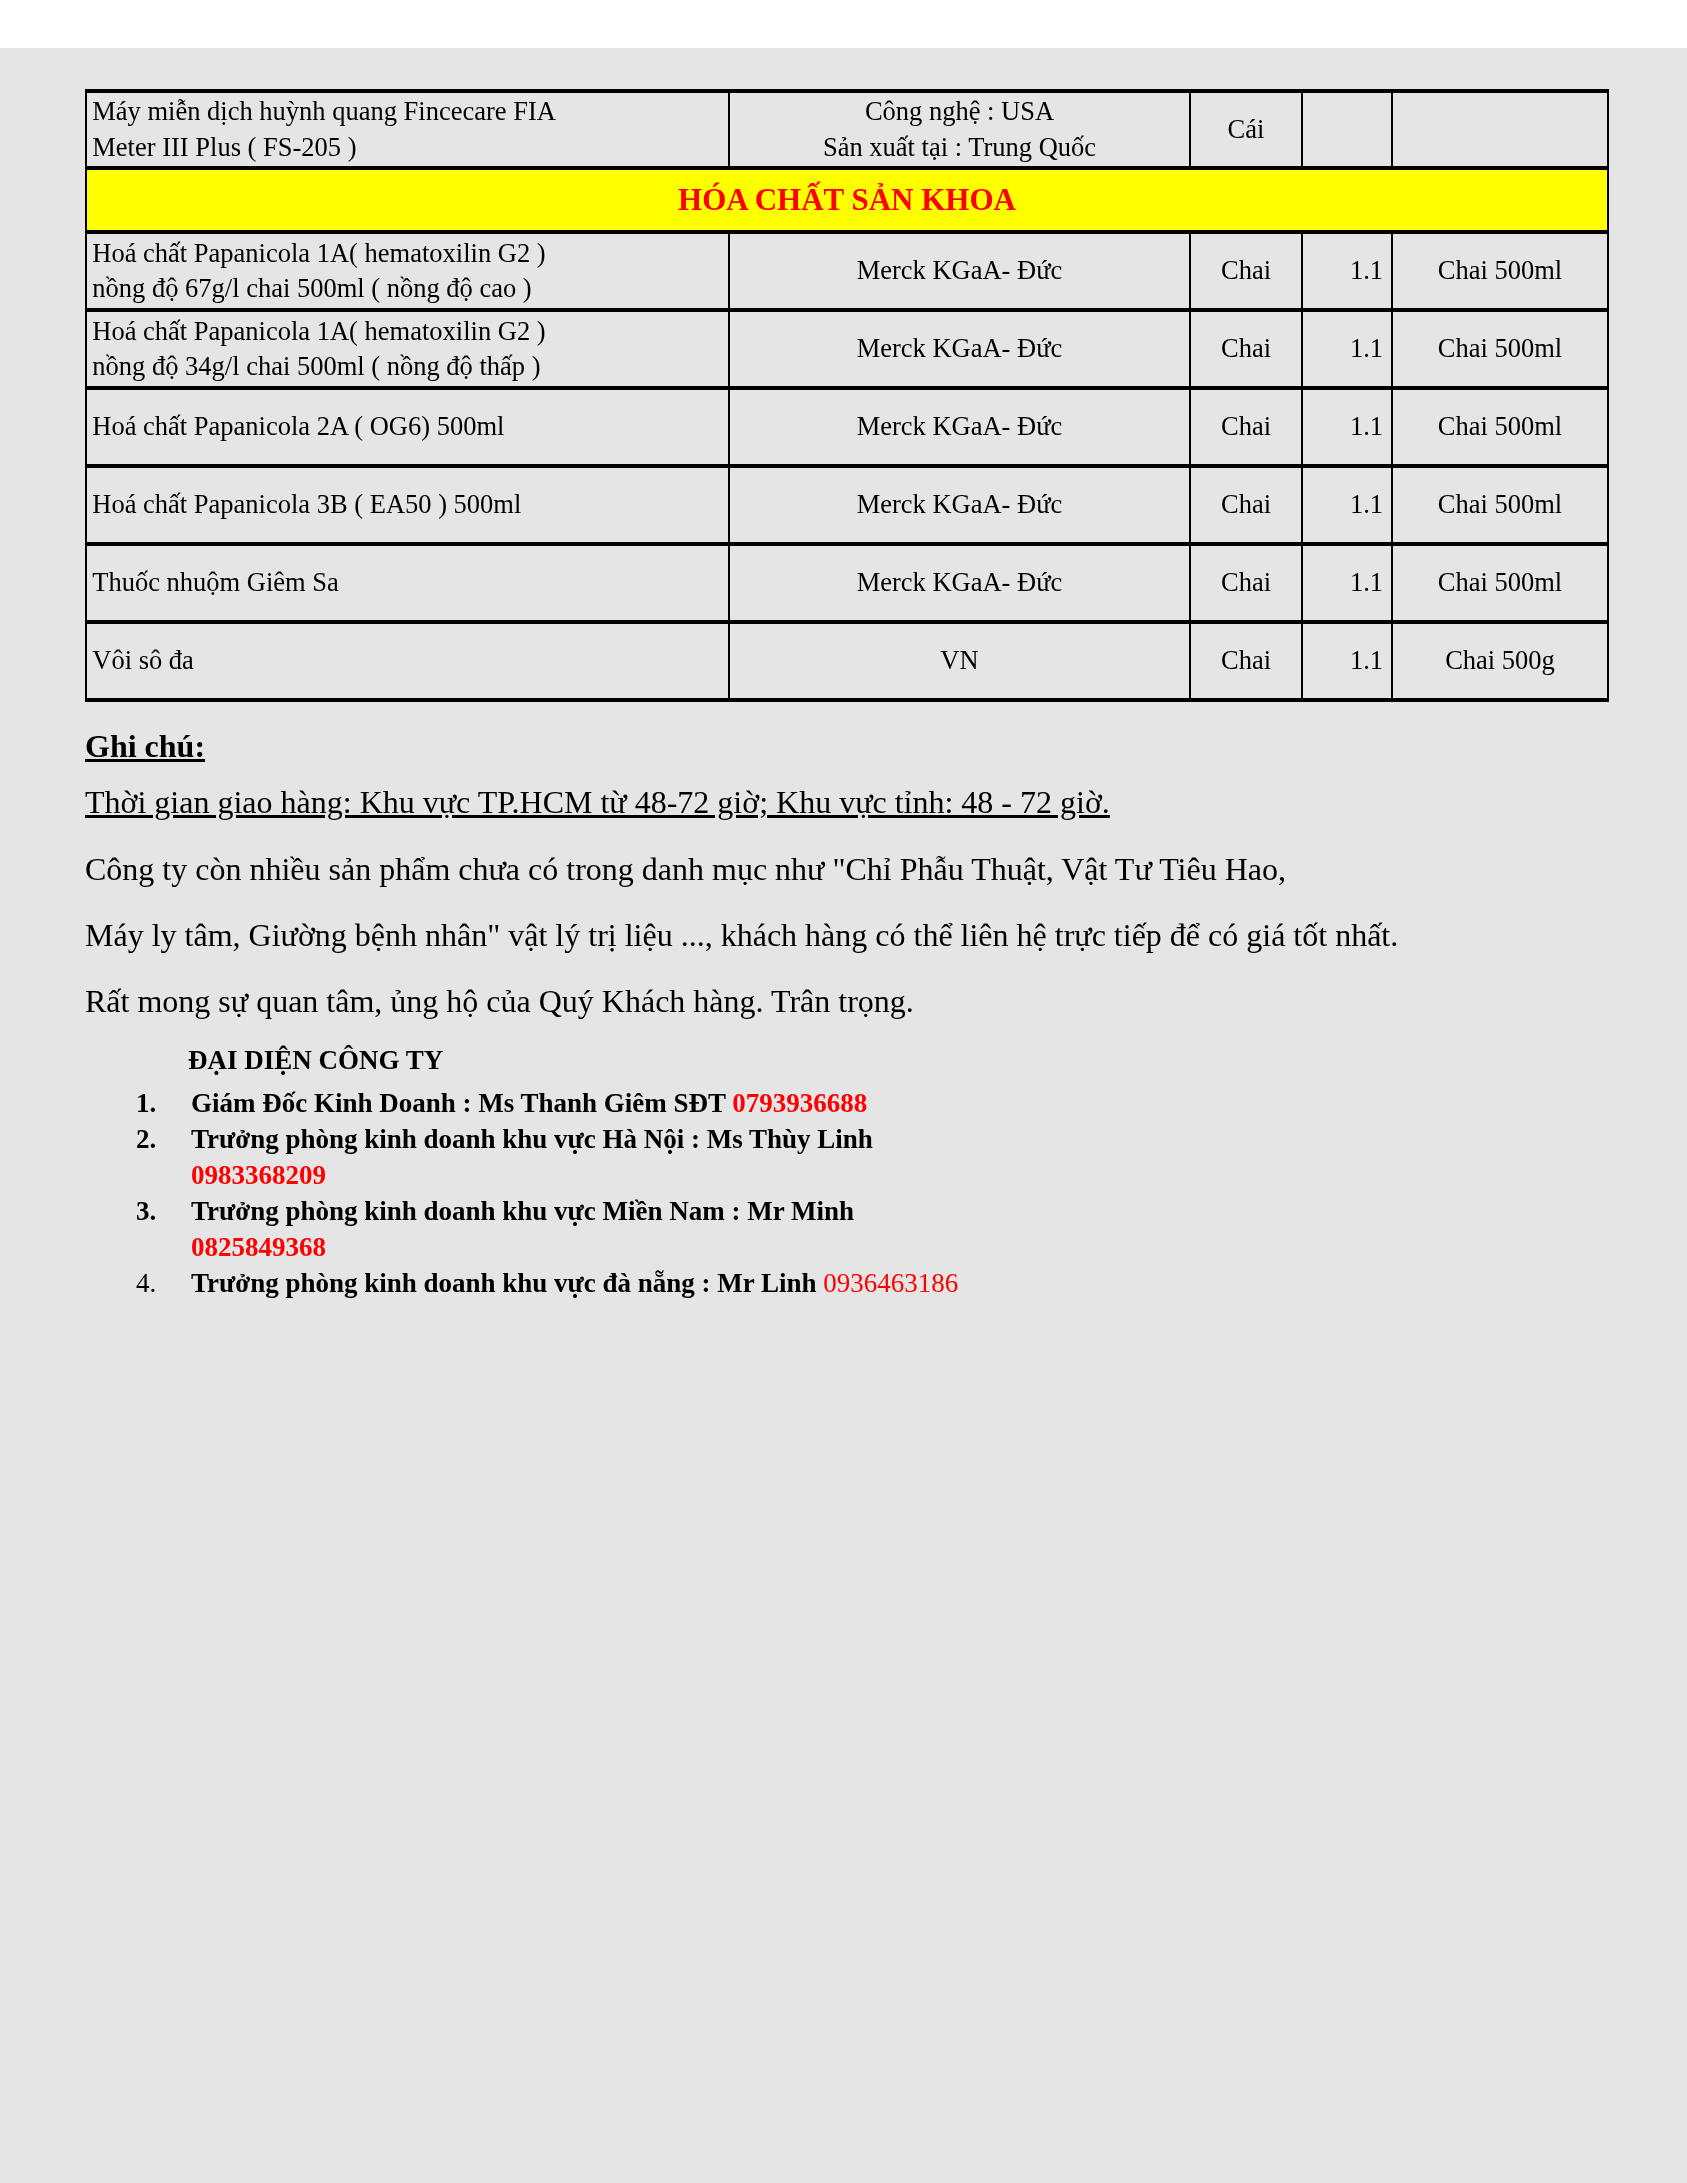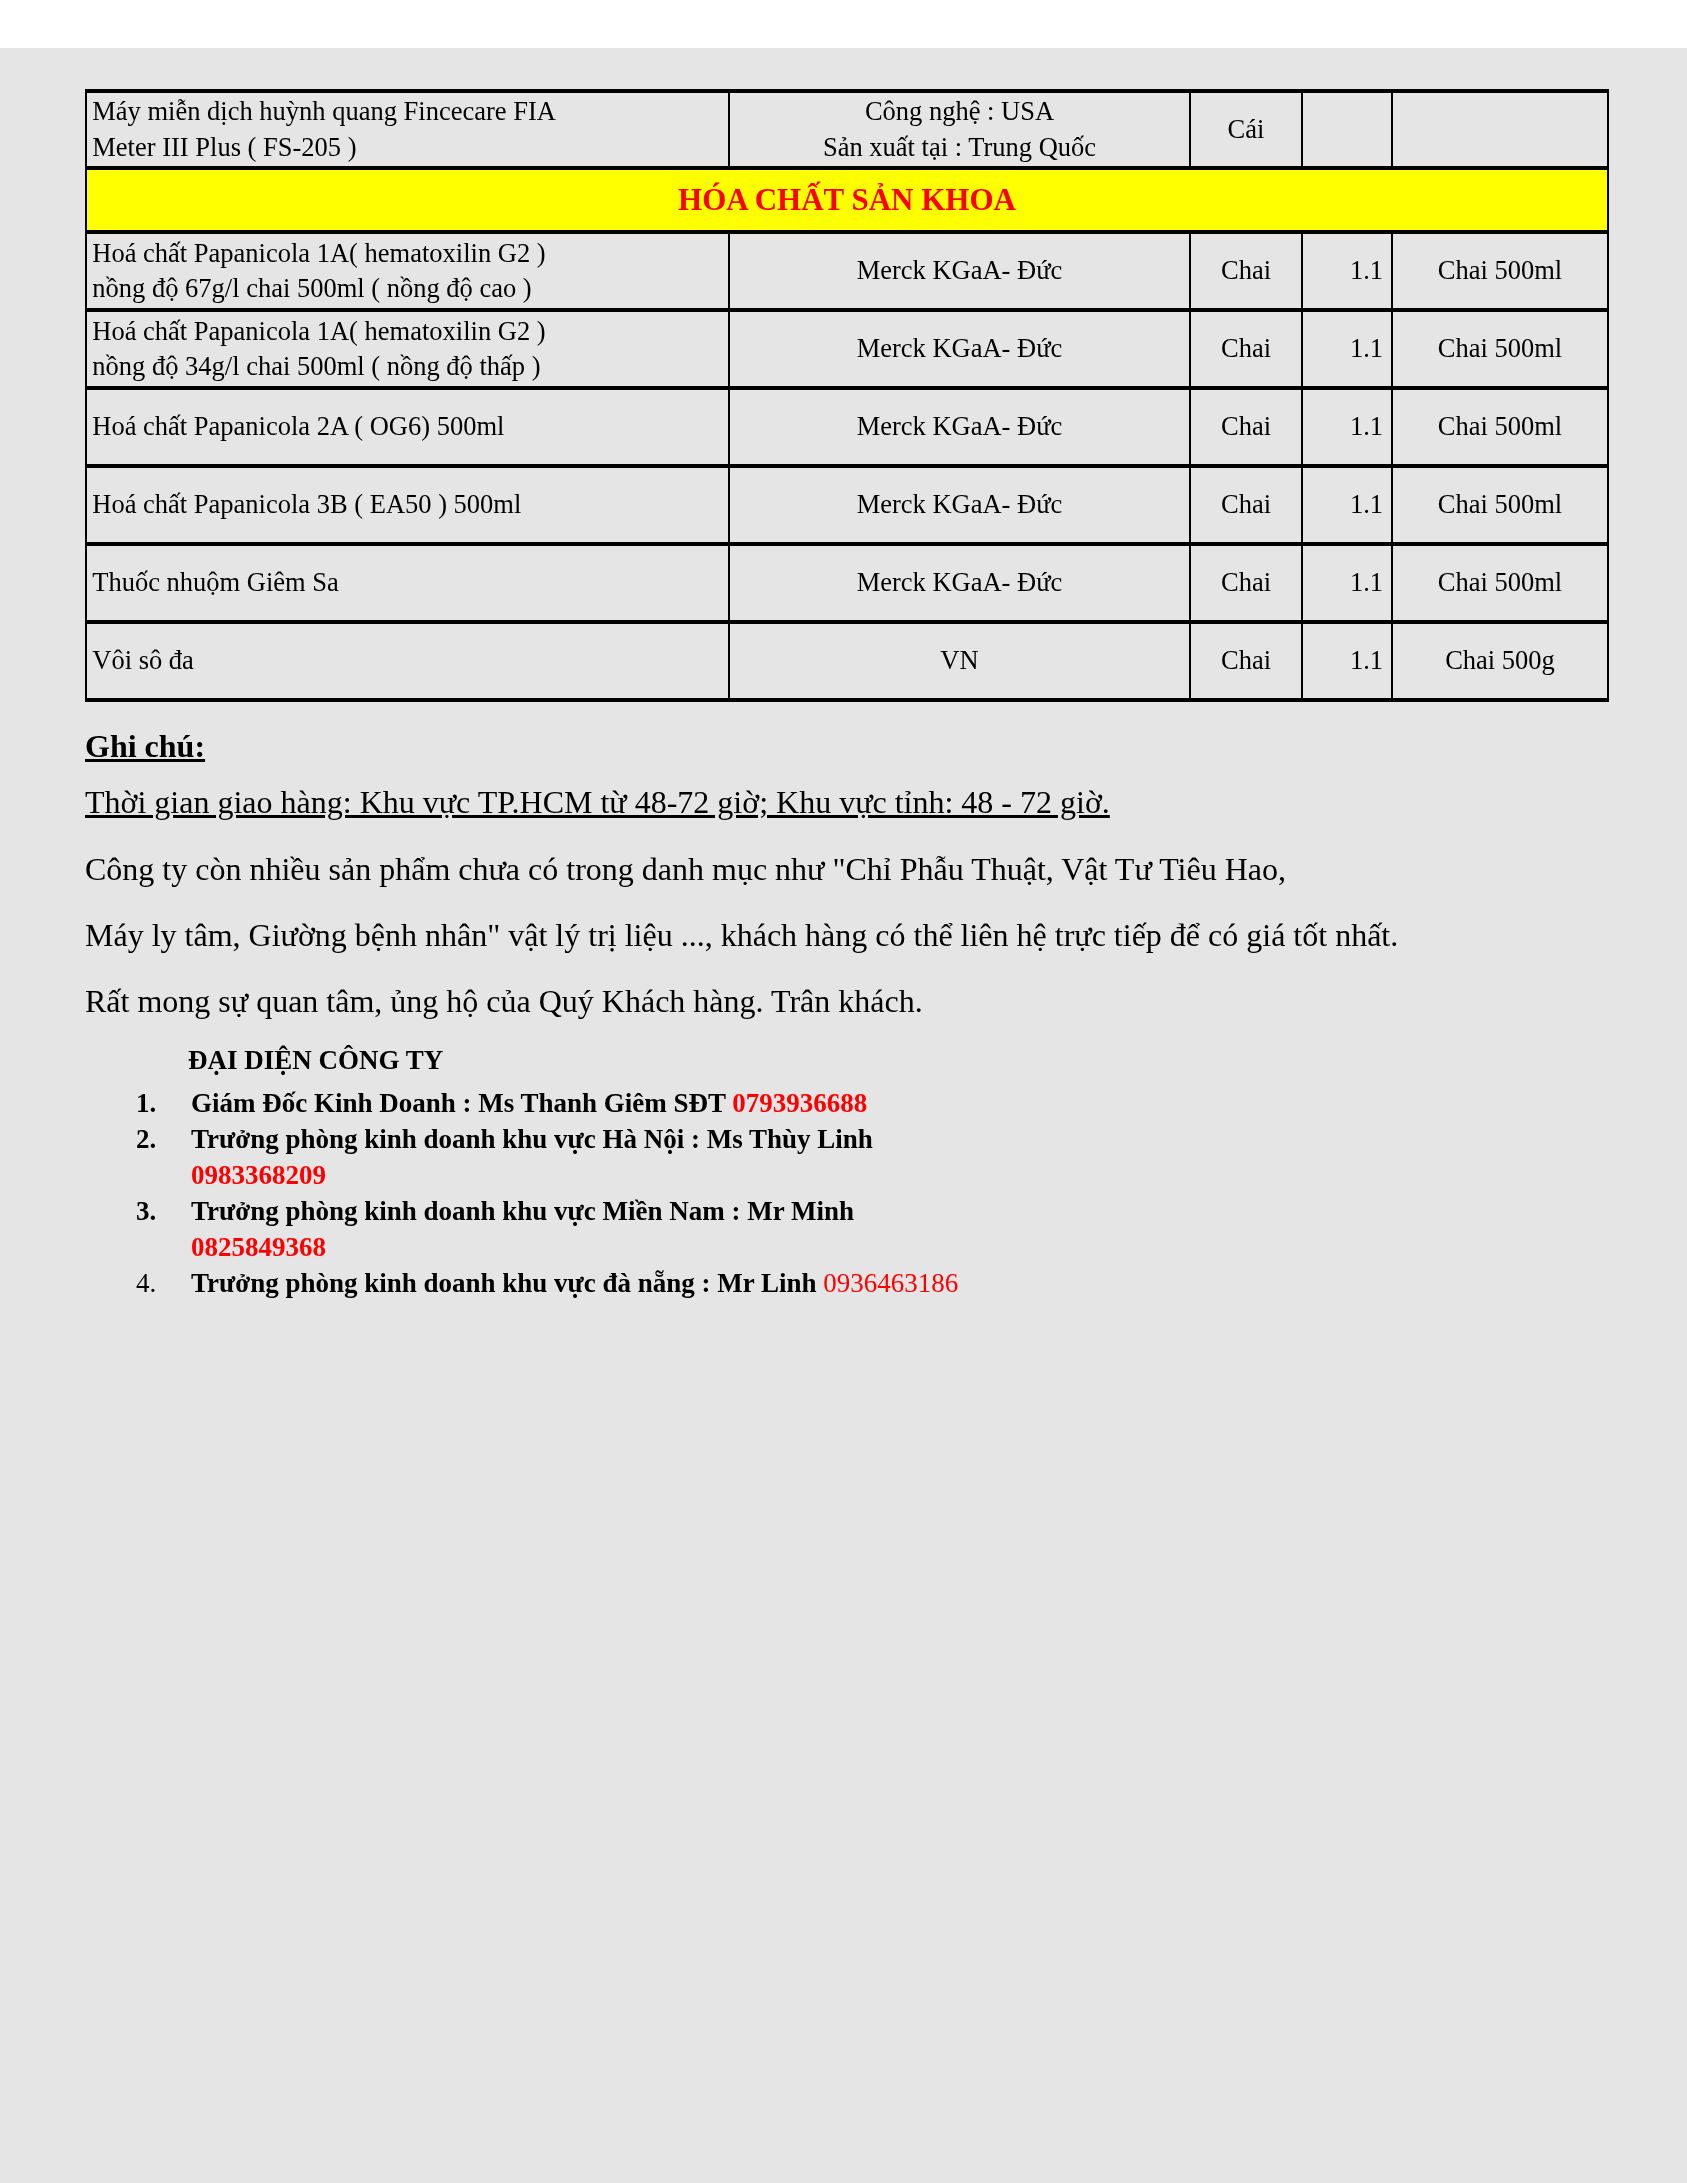--- a/index.html
+++ b/index.html
@@ -154,21 +154,21 @@
           <td class="c-spec">Chai 500g</td>
         </tr>
       </tbody>
     </table>
 
     <div class="notes">
       <div class="note-heading">Ghi chú:</div>
       <div class="note-line">Thời gian giao hàng: Khu vực TP.HCM từ  48-72 giờ; Khu vực tỉnh: 48 - 72 giờ.</div>
       <div class="para">Công ty còn nhiều sản phẩm chưa có trong danh mục như "Chỉ Phẫu Thuật, Vật Tư Tiêu Hao,</div>
       <div class="para">Máy ly tâm, Giường bệnh nhân" vật lý trị liệu ..., khách hàng có thể liên hệ trực tiếp để có giá tốt nhất.</div>
-      <div class="para">Rất mong sự quan tâm, ủng hộ của Quý Khách hàng. Trân khách.</div>
+      <div class="para">Rất mong sự quan tâm, ủng hộ của Quý Khách hàng. Trân trọng.</div>
     </div>
 
     <div class="rep-heading">ĐẠI DIỆN CÔNG TY</div>
 
     <div class="rep-list">
       <div class="rep-item">
         <span class="rep-num">1.</span>
         <span><span class="rep-text">Giám Đốc Kinh Doanh : Ms Thanh Giêm  SĐT </span><span class="rep-phone" style="color:#FF0000;">0793936688</span></span>
       </div>
       <div class="rep-item">

